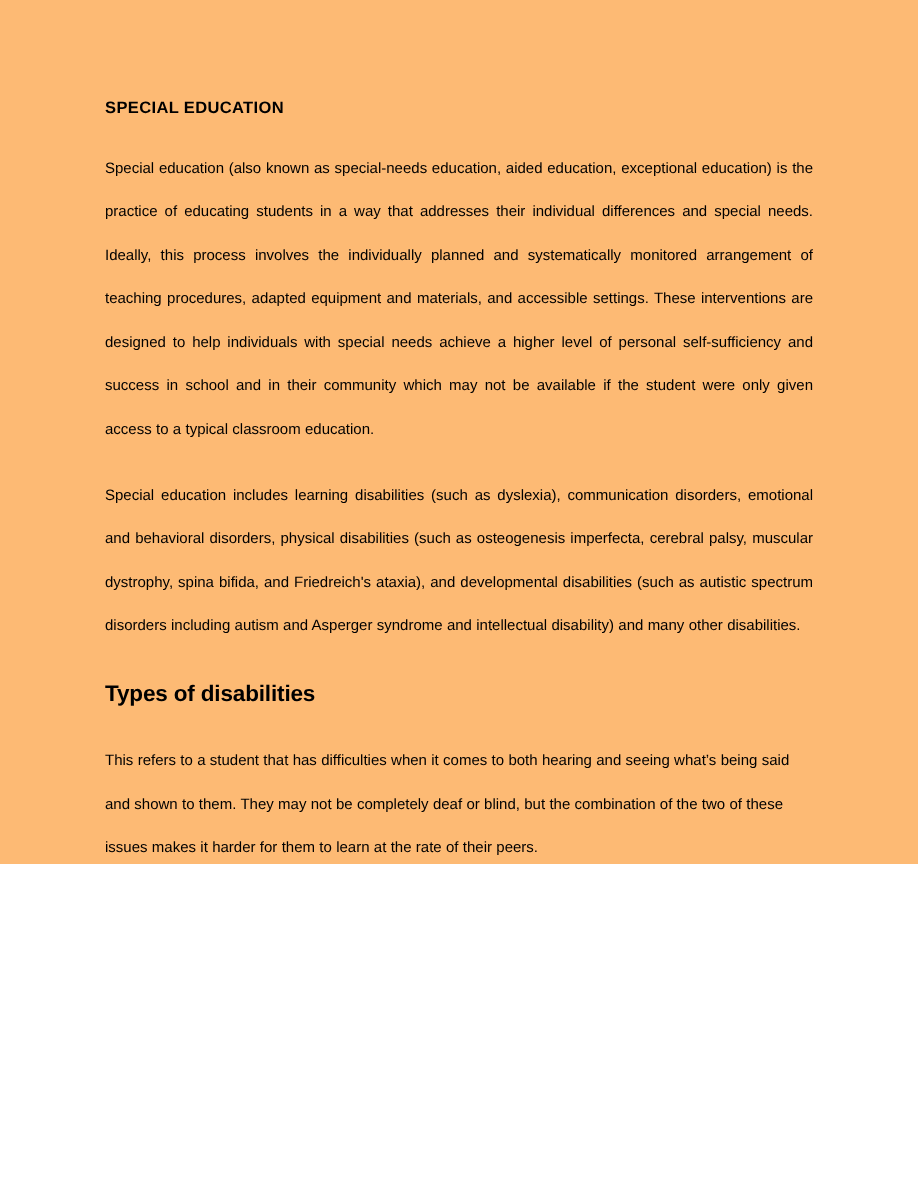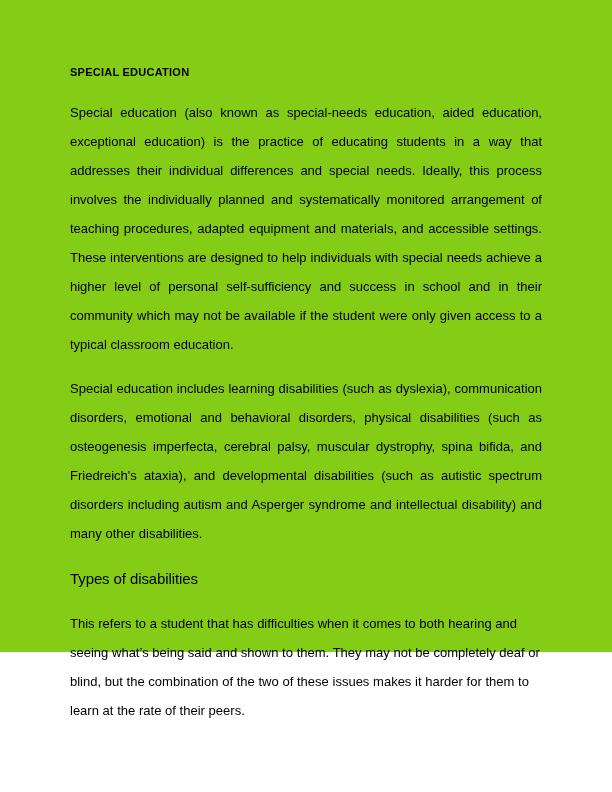--- a/index.html
+++ b/index.html
@@ -13,22 +13,22 @@
     height: 792px;
     overflow: hidden;
     font-family: "Liberation Sans", "DejaVu Sans", sans-serif;
     color: #000000;
     -webkit-font-smoothing: antialiased;
   }
 
   .page {
     position: relative;
     width: 612px;
-    height: 652px;
-    background: #84cc16;
+    height: 576px;
+    background: #fdba74;
     box-sizing: border-box;
   }
 
   .content {
     position: absolute;
     left: 70px;
     top: 64px;
     width: 472px;
   }
 
@@ -37,37 +37,37 @@
     font-size: 11px;
     font-weight: bold;
     letter-spacing: 0.25px;
     line-height: 16px;
     margin: 0 0 18px 0;
     text-align: left;
   }
 
   
   .para {
-    font-size: 13px;
+    font-size: 10px;
     line-height: 29px;
     margin: 0 0 15px 0;
     text-align: justify;
     text-justify: inter-word;
     word-spacing: 0.1px;
     hyphens: none;
   }
   
   .para.loose {
     text-align: left;
   }
 
   
   .section-heading {
     font-size: 15px;
-    font-weight: normal;
+    font-weight: bold;
     line-height: 22px;
     margin: 20px 0 19px 0;
     letter-spacing: -0.1px;
   }
 
   
   .sub-heading {
     font-size: 11.4px;
     font-weight: bold;
     line-height: 18px;

